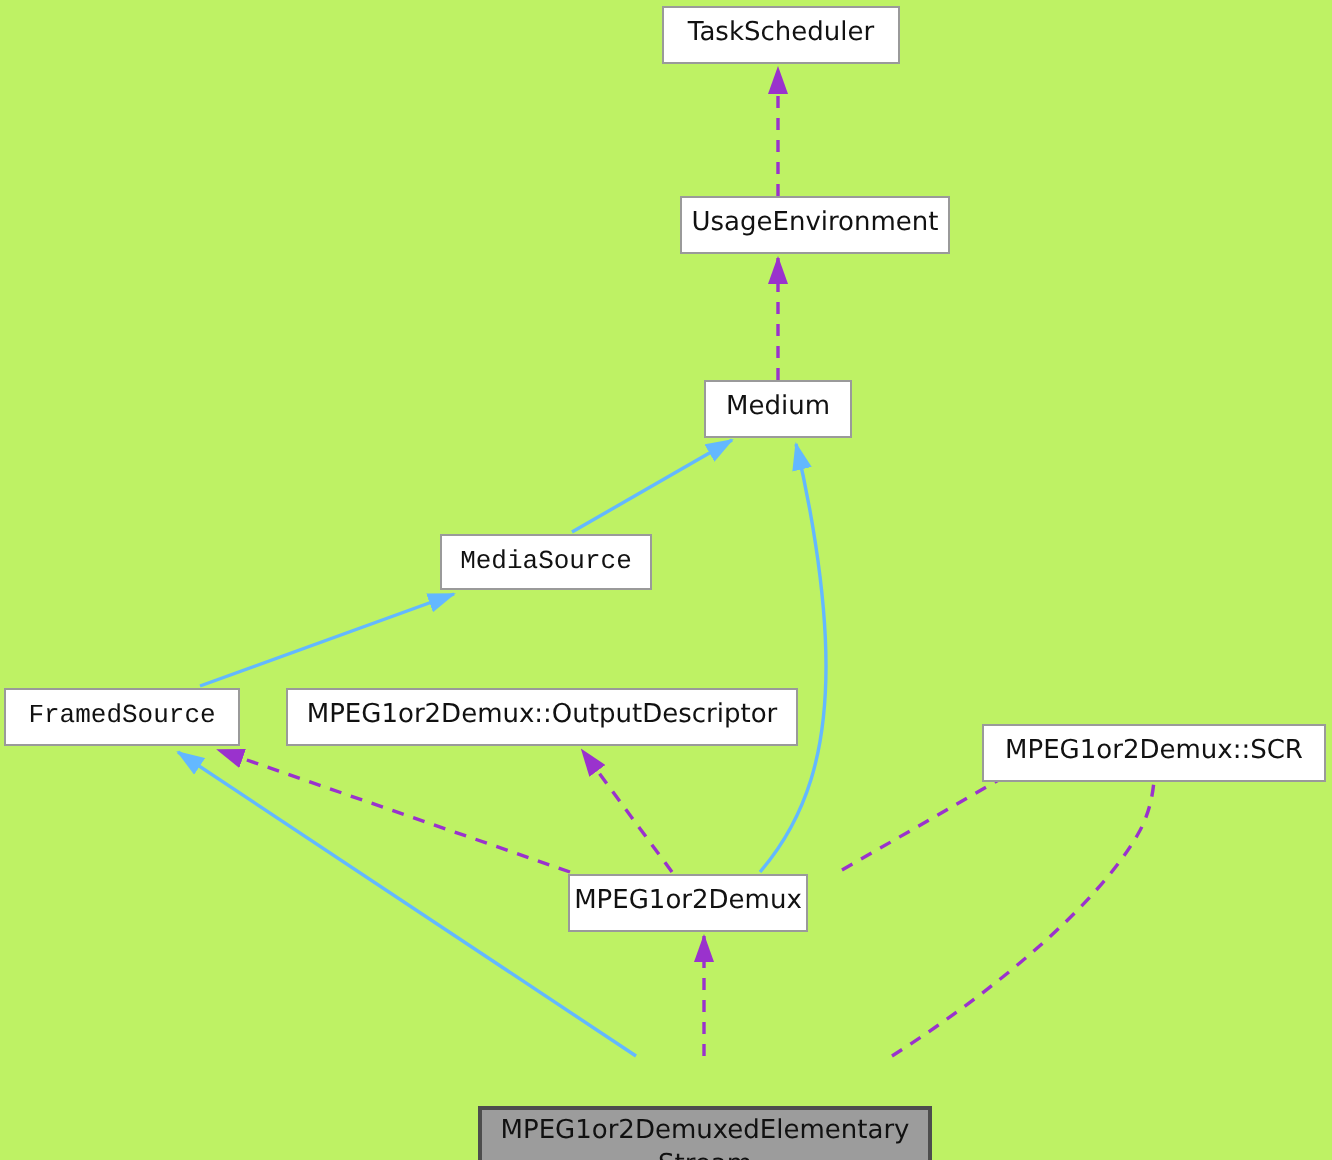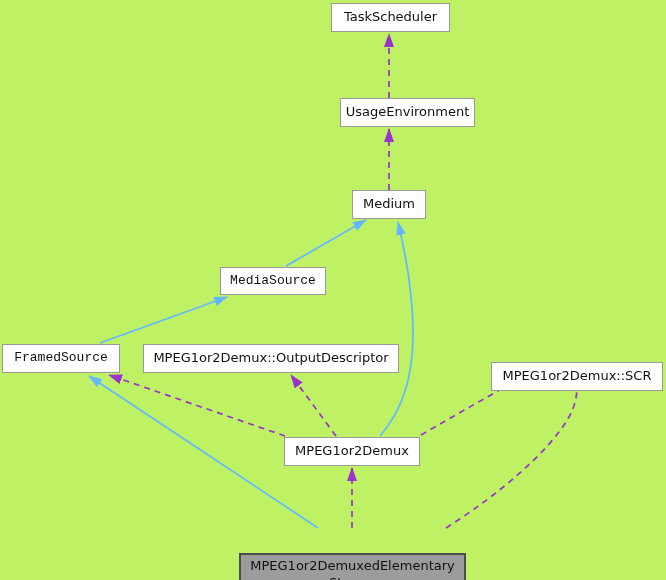--- a/index.html
+++ b/index.html
@@ -59,17 +59,17 @@
       <path d="M 446 528 C 498 495 549 452 569 417 C 576 405 578 391 577 377" class="edge usage" marker-end="url(#arrow-usage)"></path>
     </svg>
   <div id="nodes">
       <div class="node" style="left: 331px; top: 3px; width: 119px; height: 29px;"><span>TaskScheduler</span></div>
       <div class="node" style="left: 316px; top: 98px; width: 135px; height: 29px; margin-left: 24px;"><span>UsageEnvironment</span></div>
       <div class="node" style="left: 352px; top: 190px; width: 74px; height: 29px;"><span>Medium</span></div>
       <div class="node" style="left: 220px; top: 267px; width: 106px; height: 28px; font-family: Liberation Mono, monospace;"><span>MediaSource</span></div>
       <div class="node" style="left: 2px; top: 344px; width: 118px; height: 29px; font-family: Liberation Mono, monospace;"><span>FramedSource</span></div>
       <div class="node" style="left: 143px; top: 344px; width: 256px; height: 29px; justify-content: center;"><span>MPEG1or2Demux::OutputDescriptor</span></div>
       <div class="node" style="left: 491px; top: 344px; width: 172px; height: 29px; margin-top: 18px;"><span>MPEG1or2Demux::SCR</span></div>
-      <div class="node" style="left: 284px; top: 437px; width: 136px; height: 29px;"><span>MPEG1or2Demux</span></div>
+      <div class="node" style="left: 284px; top: 437px; width: 120px; height: 29px;"><span>MPEG1or2Demux</span></div>
       <div class="node highlighted" style="left: 239px; top: 529px; width: 227px; height: 43px;"><span>MPEG1or2DemuxedElementary
 Stream</span></div>
     </div>
 </div>
 
 </body></html>

